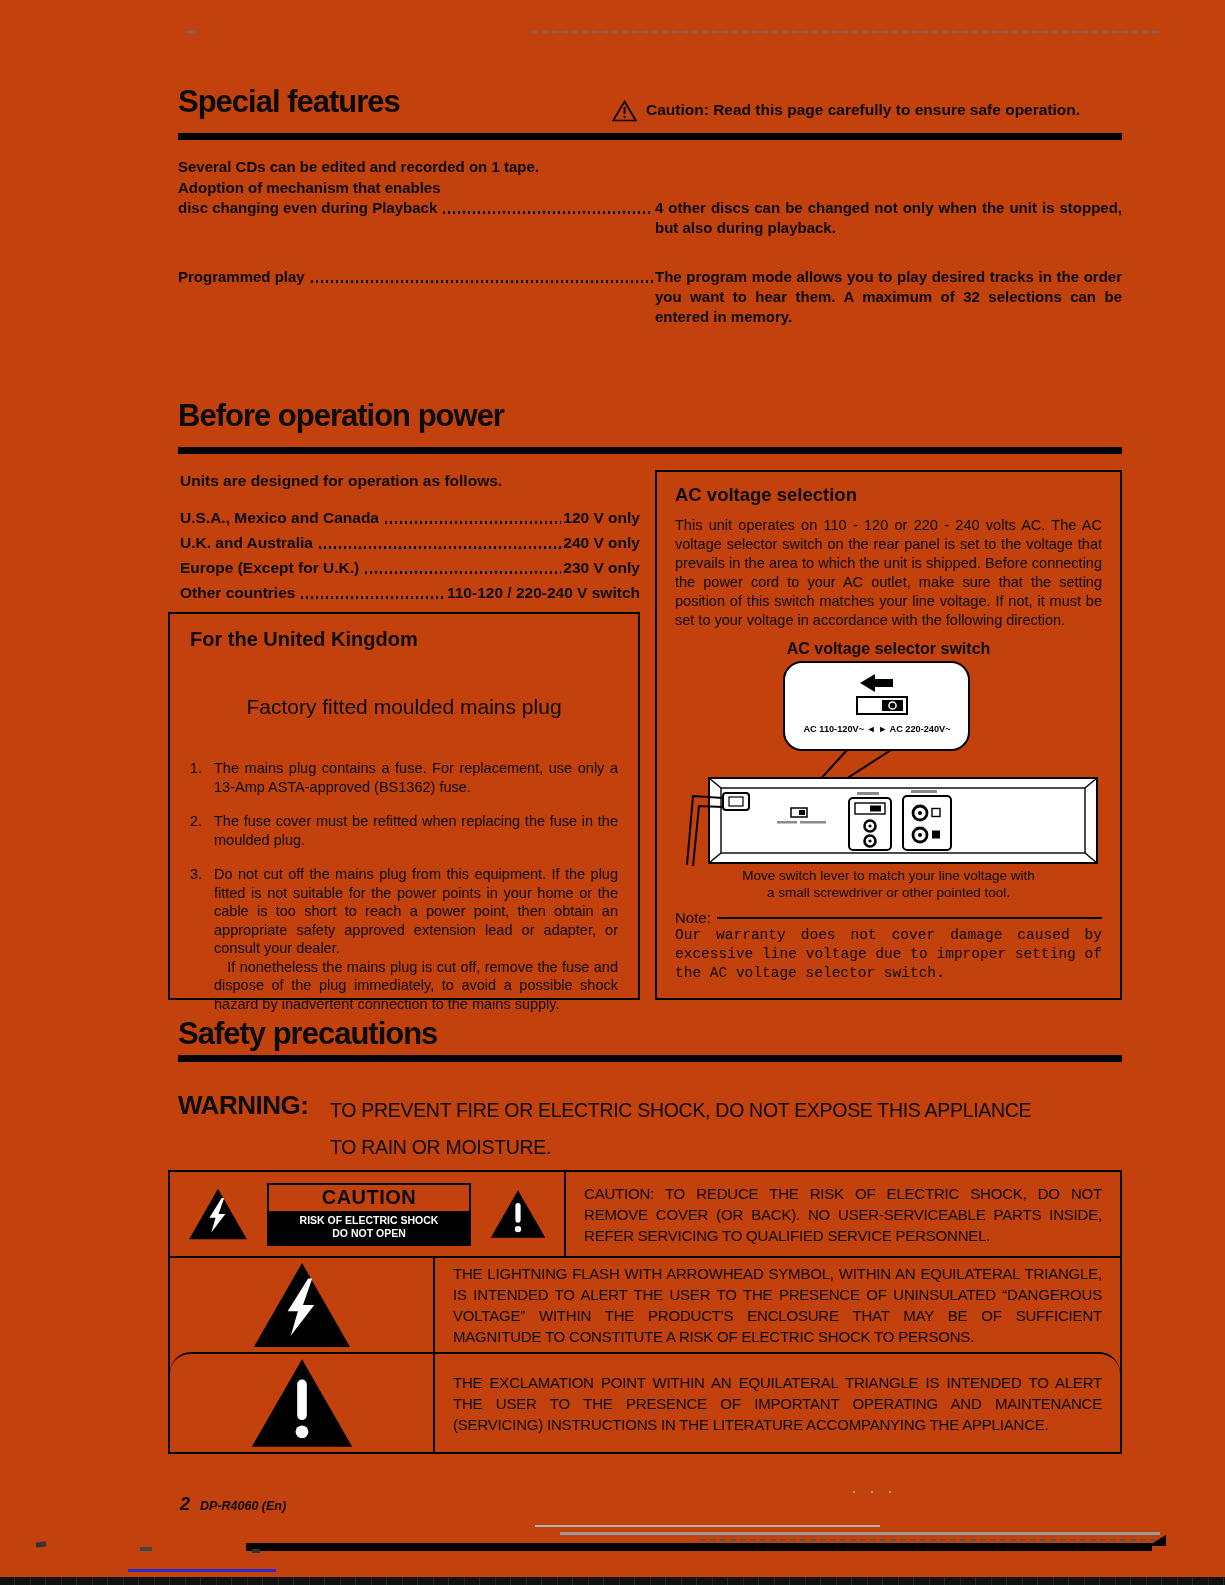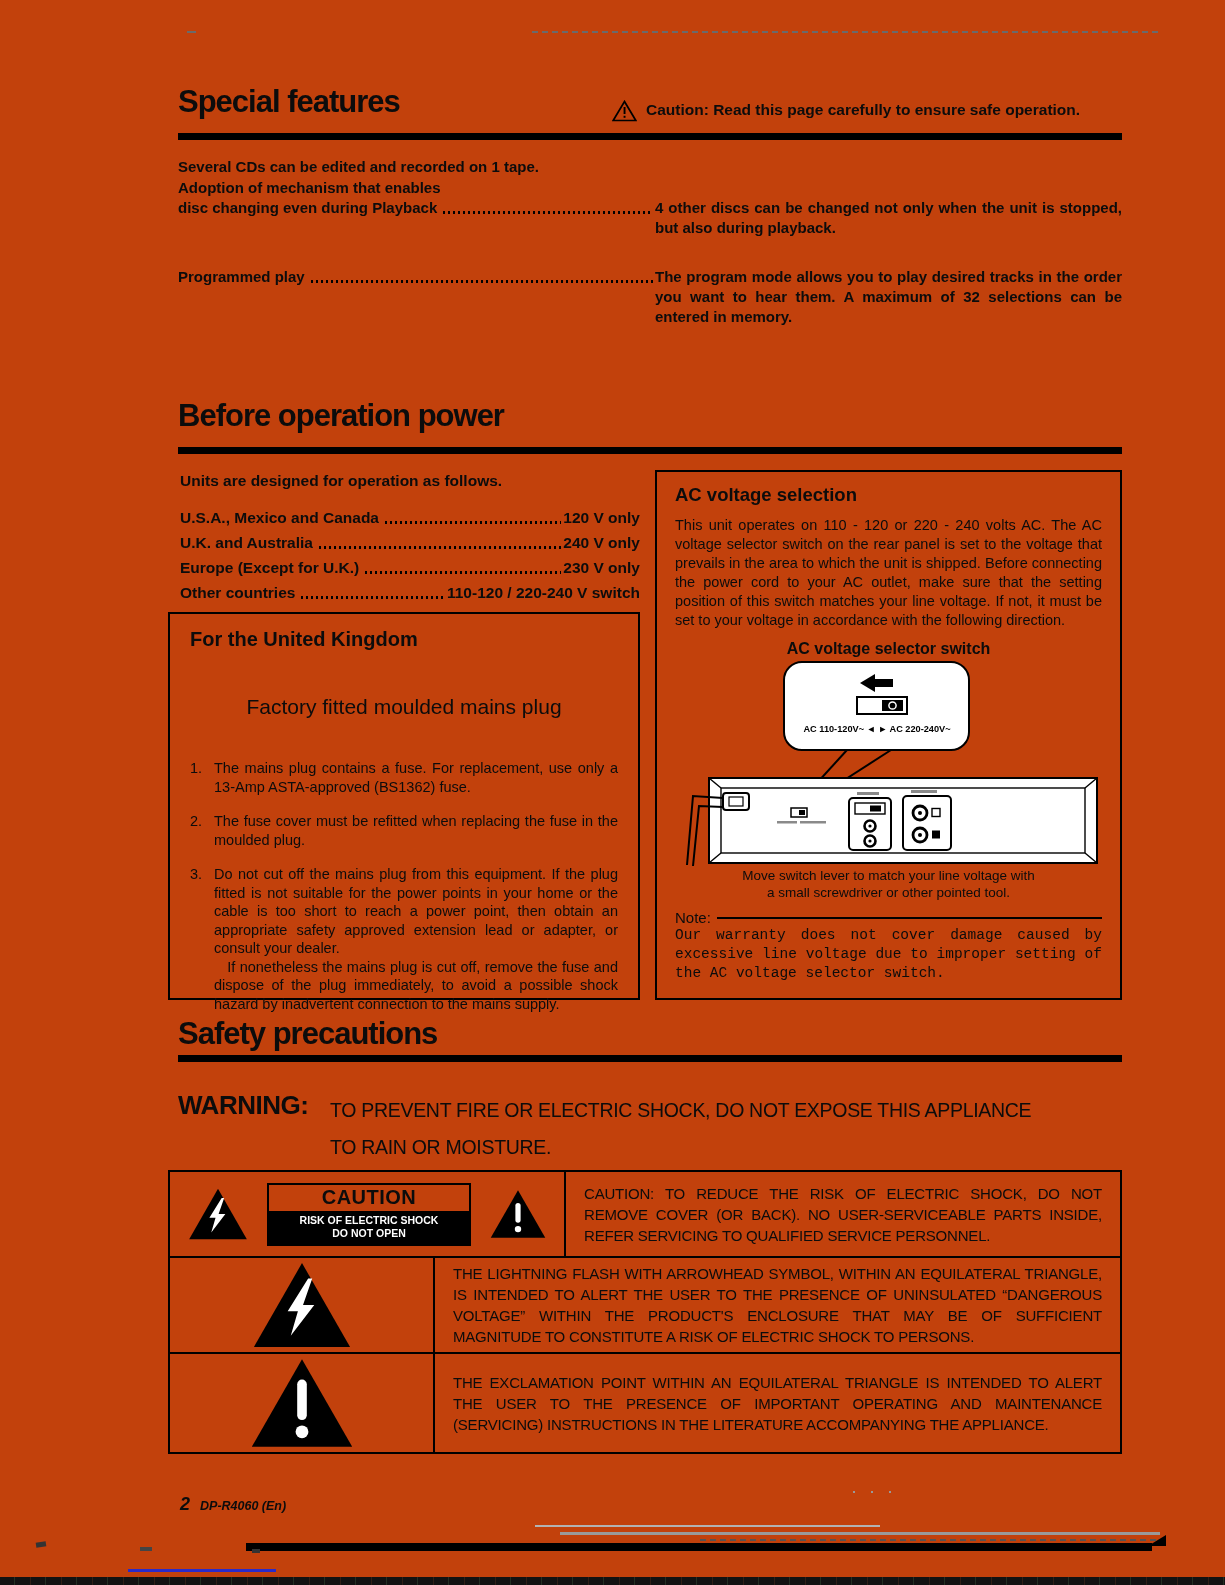--- a/index.html
+++ b/index.html
@@ -52,21 +52,21 @@
   .ac-note-body{margin-top:0;font-size:14.5px;line-height:19px;text-align:justify;font-family:Liberation Mono, monospace;}
   
   .warning{position:absolute;left:178px;top:1090px;width:944px;display:flex;}
   .warning-label{flex:0 0 152px;font-size:26px;font-weight:800;letter-spacing:-0.5px;}
   .warning-text{font-size:19.5px;line-height:37px;letter-spacing:-0.3px;white-space:pre-line;padding-top:2px;}
   .stable{position:absolute;left:168px;top:1170px;width:954px;border:2px solid #000;box-sizing:border-box;}
   .srow{display:flex;border-top:2px solid #000;}
   .srow:first-child{border-top:none;}
   .srow1{height:84px;}
   .srow2{height:94px;}
-  .srow3{height:98px;}
+  .srow3{height:98px;border-radius:21px;}
   .scell-left1{flex:0 0 394px;border-right:2px solid #000;display:flex;align-items:center;justify-content:center;gap:18px;}
   .scell-left2{flex:0 0 263px;border-right:2px solid #000;display:flex;align-items:center;justify-content:center;}
   .scell-right{flex:1;padding:10px 18px;font-size:15px;line-height:21px;display:flex;align-items:center;}
   .scell-right > div{text-align:justify;letter-spacing:-0.2px;}
   .badge{border:2px solid #000;width:200px;}
   .badge-top{padding:1px 8px 2px;font-size:20px;font-weight:800;text-align:center;letter-spacing:0.5px;}
   .badge-bottom{background:#000;color:#fff;font-size:10.5px;font-weight:700;text-align:center;
                 padding:3px 10px 4px;line-height:13px;}
   
   .footer{position:absolute;left:180px;top:1494px;display:flex;align-items:baseline;gap:10px;font-style:italic;}

